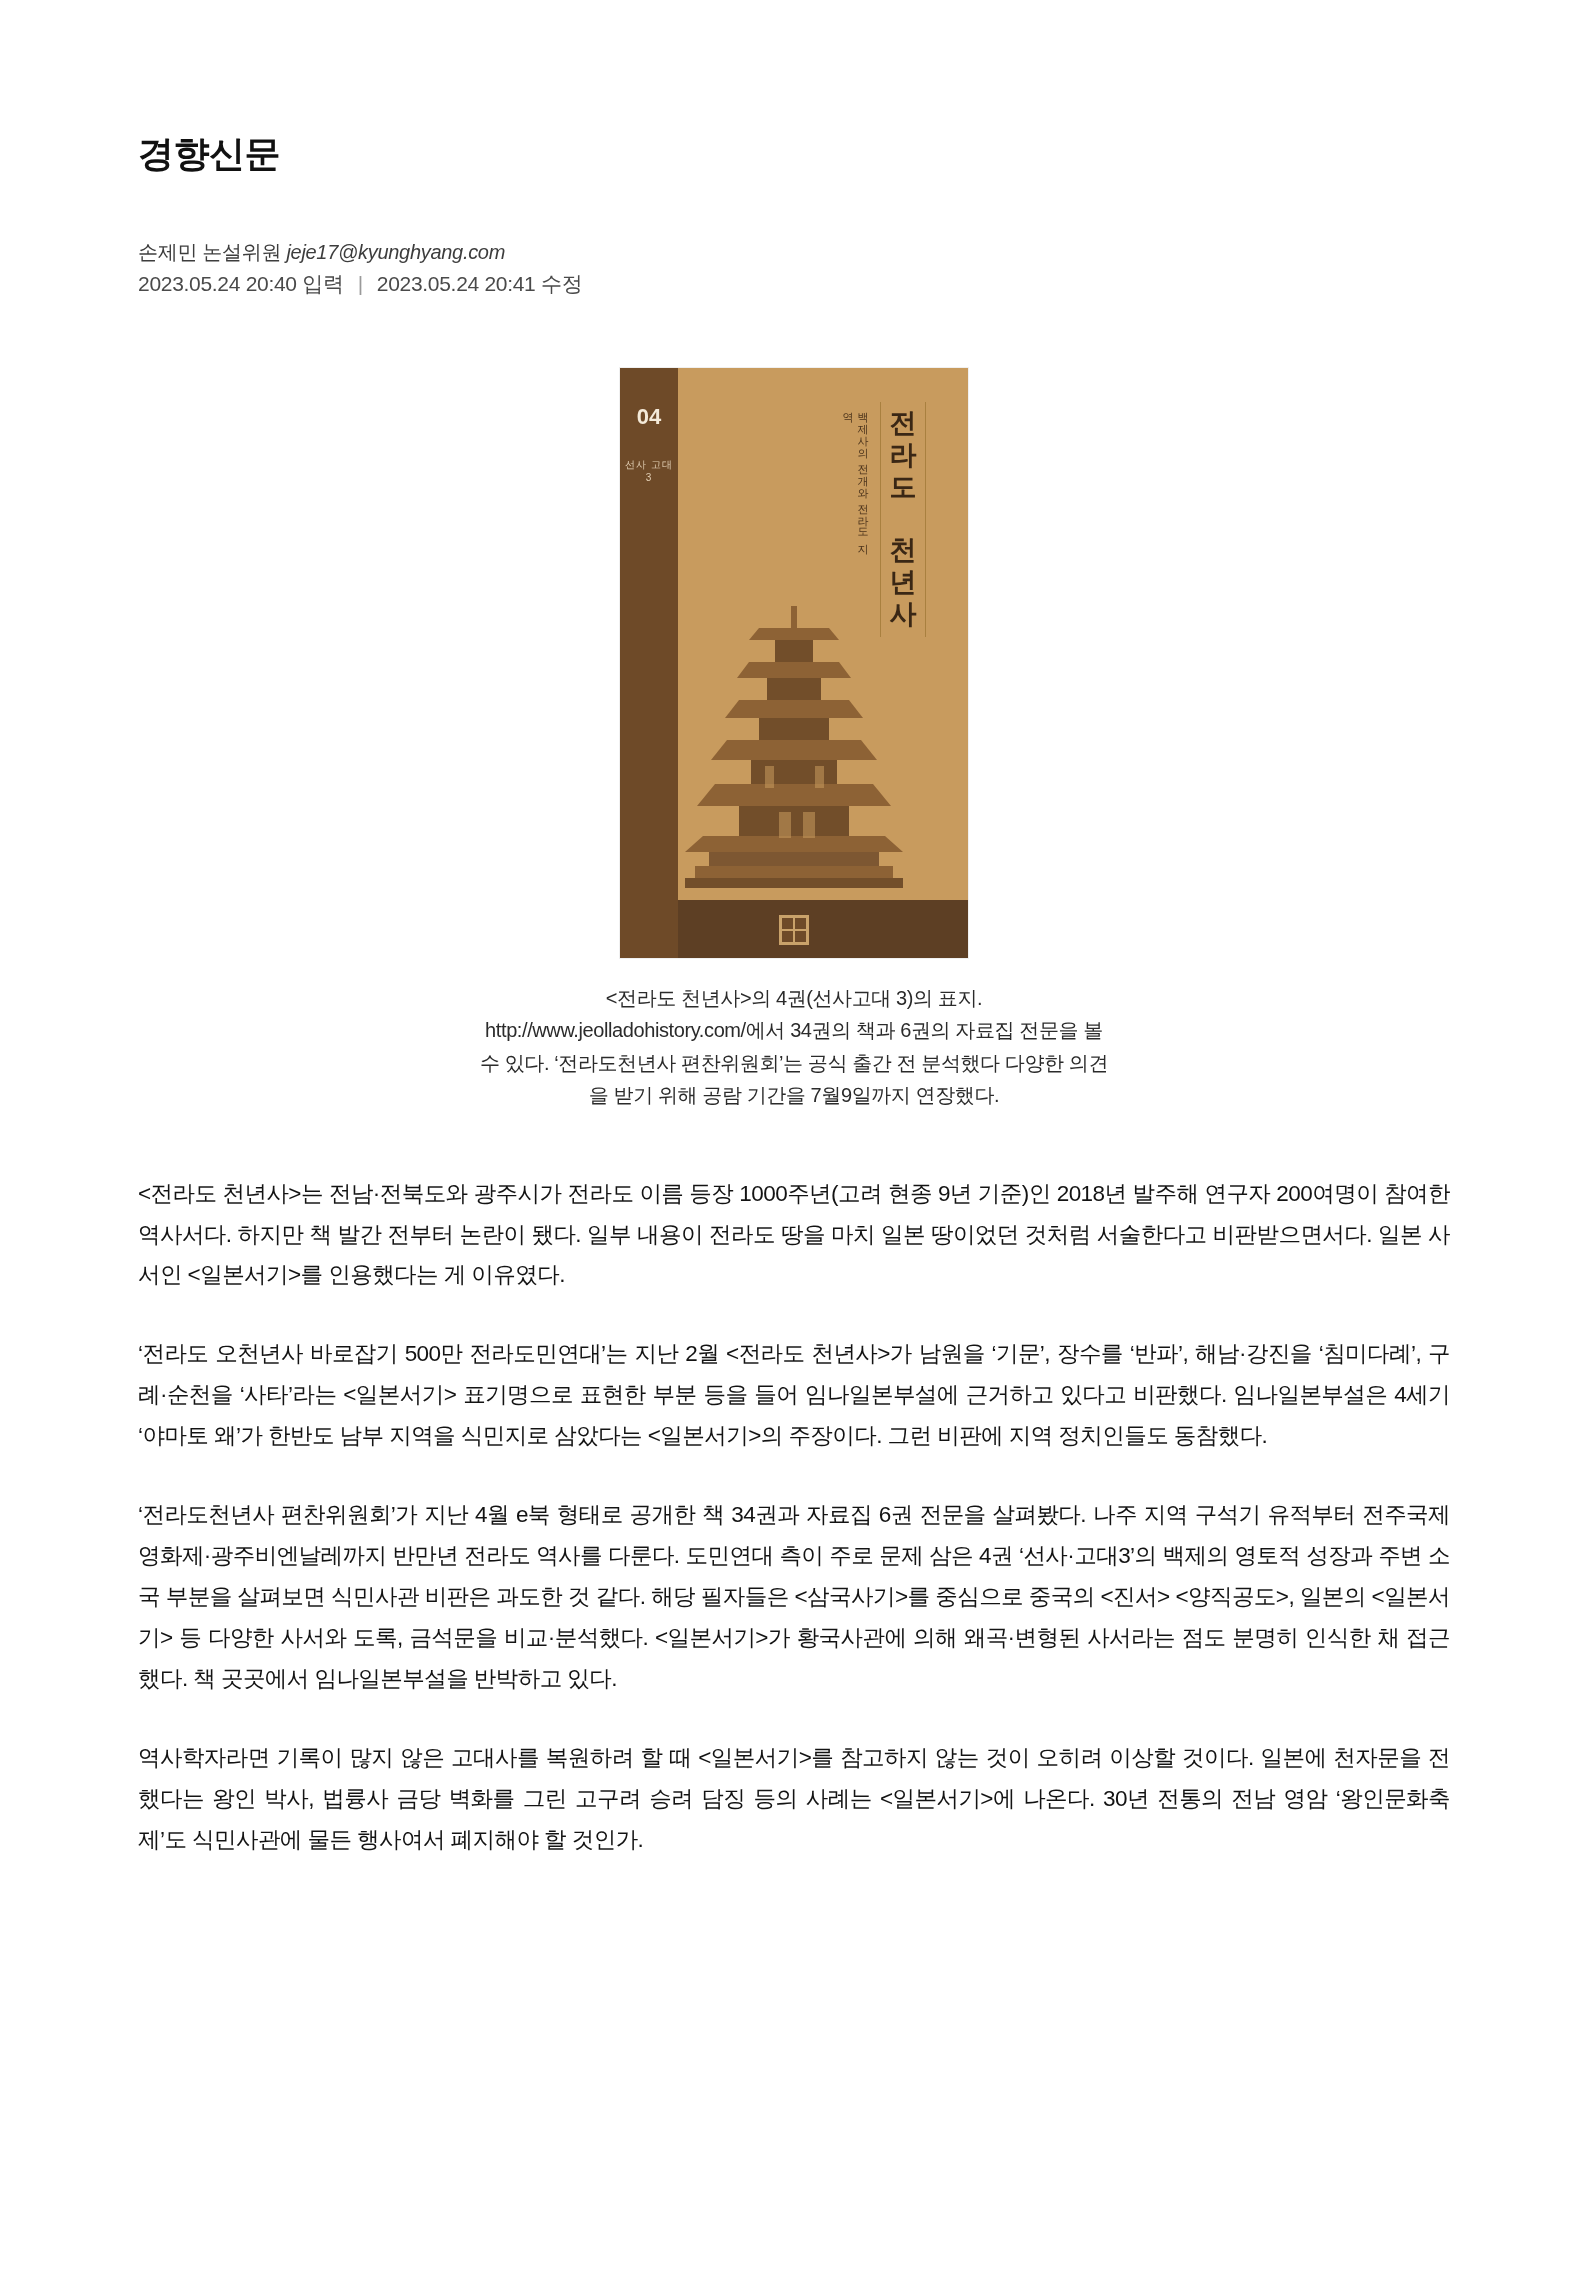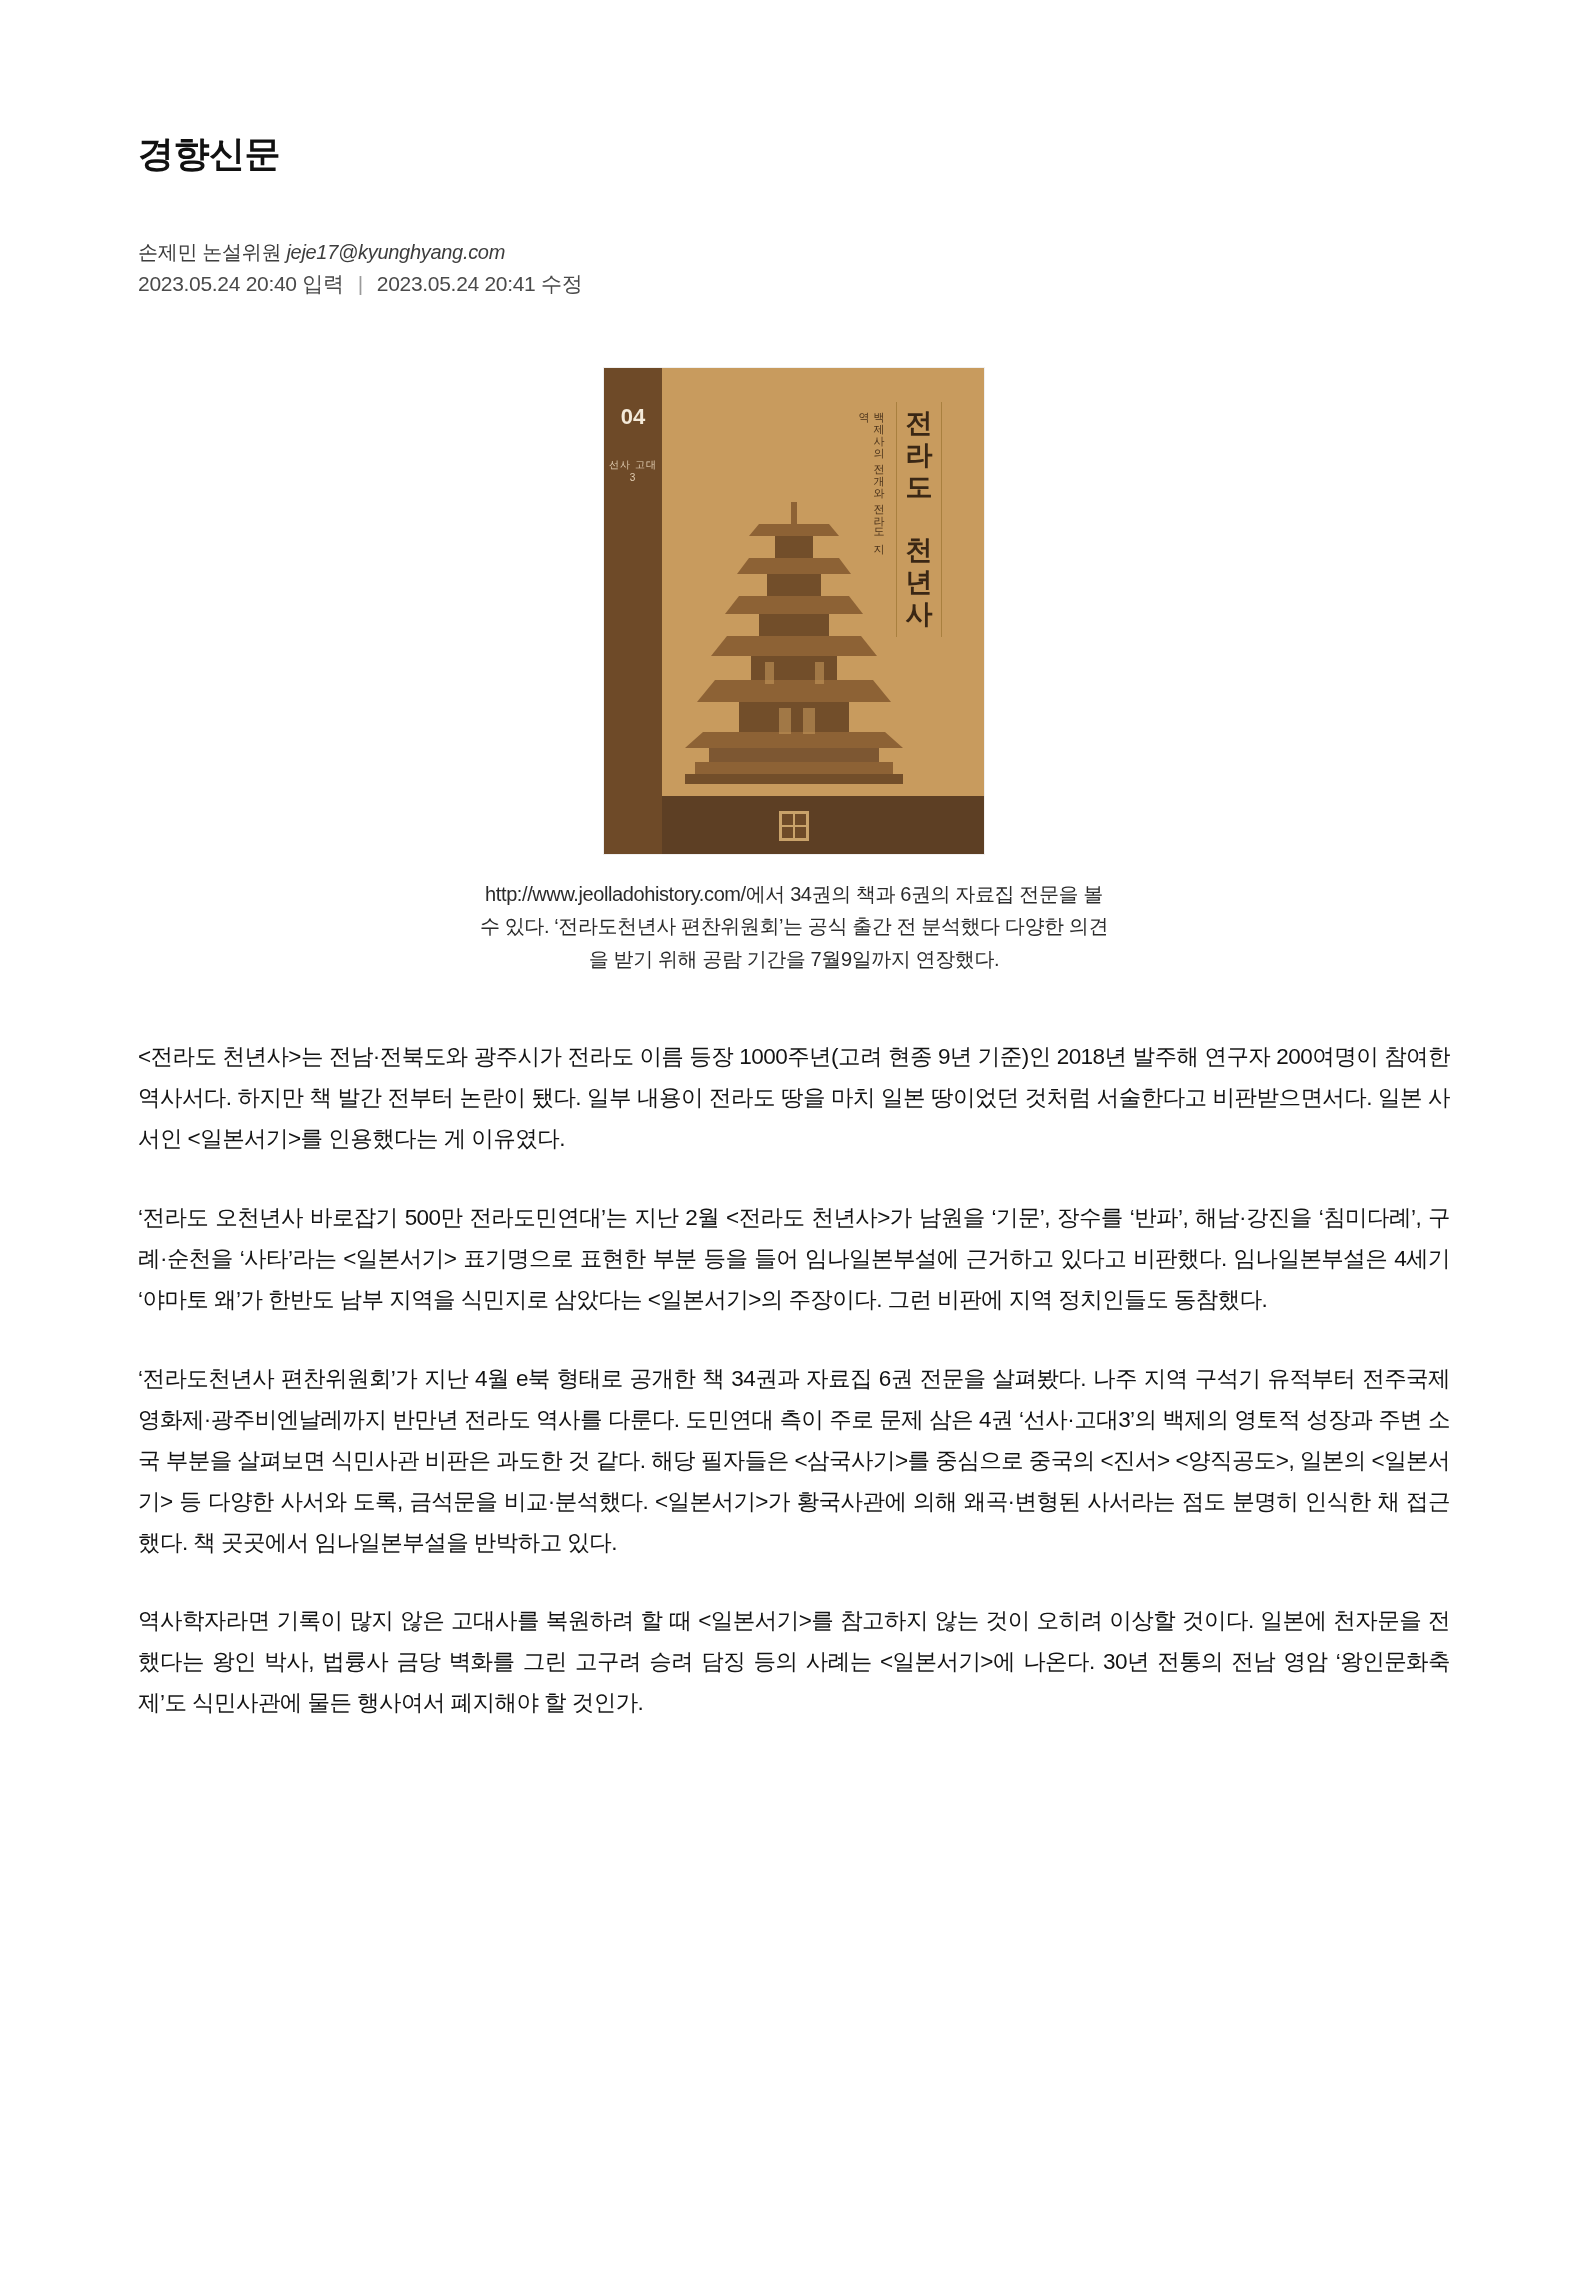--- a/index.html
+++ b/index.html
@@ -62,25 +62,24 @@
   
   .figure {
     margin: 70px 0 0 0;
     display: flex;
     flex-direction: column;
     align-items: center;
   }
   .book-cover {
     position: relative;
     width: 348px;
-    height: 486px;
+    height: 590px;
     background: linear-gradient(90deg, #6b4a2c 0 58px, #c89b5e 58px 100%);
     overflow: hidden;
     box-shadow: 0 0 0 1px rgba(0,0,0,0.06);
-    padding-left: 32px;
   }
   .spine {
     position: absolute;
     left: 0; top: 0;
     width: 58px; height: 100%;
     background: #6e4a28;
   }
   .spine-num {
     position: absolute;
     top: 36px; left: 0;
@@ -245,20 +244,21 @@
       <div class="ground"></div>
       <div class="seal">
         <i></i>
           <i></i>
           <i></i>
           <i></i>
       </div>
     </div>
 
     <div class="caption">
+      <span class="line">&lt;전라도 천년사&gt;의 4권(선사고대 3)의 표지.</span>
       <span class="line">http://www.jeolladohistory.com/에서 34권의 책과 6권의 자료집 전문을 볼</span>
       <span class="line">수 있다. ‘전라도천년사 편찬위원회’는 공식 출간 전 분석했다 다양한 의견</span>
       <span class="line">을 받기 위해 공람 기간을 7월9일까지 연장했다.</span>
     </div>
   </div>
 
   <div class="article">
     <p>&lt;전라도 천년사&gt;는 전남·전북도와 광주시가 전라도 이름 등장 1000주년(고려 현종 9년 기준)인 2018년 발주해 연구자 200여명이 참여한 역사서다. 하지만 책 발간 전부터 논란이 됐다. 일부 내용이 전라도 땅을 마치 일본 땅이었던 것처럼 서술한다고 비판받으면서다. 일본 사서인 &lt;일본서기&gt;를 인용했다는 게 이유였다.</p>
     <p>‘전라도 오천년사 바로잡기 500만 전라도민연대’는 지난 2월 &lt;전라도 천년사&gt;가 남원을 ‘기문’, 장수를 ‘반파’, 해남·강진을 ‘침미다례’, 구례·순천을 ‘사타’라는 &lt;일본서기&gt; 표기명으로 표현한 부분 등을 들어 임나일본부설에 근거하고 있다고 비판했다. 임나일본부설은 4세기 ‘야마토 왜’가 한반도 남부 지역을 식민지로 삼았다는 &lt;일본서기&gt;의 주장이다. 그런 비판에 지역 정치인들도 동참했다.</p>
     <p>‘전라도천년사 편찬위원회’가 지난 4월 e북 형태로 공개한 책 34권과 자료집 6권 전문을 살펴봤다. 나주 지역 구석기 유적부터 전주국제영화제·광주비엔날레까지 반만년 전라도 역사를 다룬다. 도민연대 측이 주로 문제 삼은 4권 ‘선사·고대3’의 백제의 영토적 성장과 주변 소국 부분을 살펴보면 식민사관 비판은 과도한 것 같다. 해당 필자들은 &lt;삼국사기&gt;를 중심으로 중국의 &lt;진서&gt; &lt;양직공도&gt;, 일본의 &lt;일본서기&gt; 등 다양한 사서와 도록, 금석문을 비교·분석했다. &lt;일본서기&gt;가 황국사관에 의해 왜곡·변형된 사서라는 점도 분명히 인식한 채 접근했다. 책 곳곳에서 임나일본부설을 반박하고 있다.</p>

